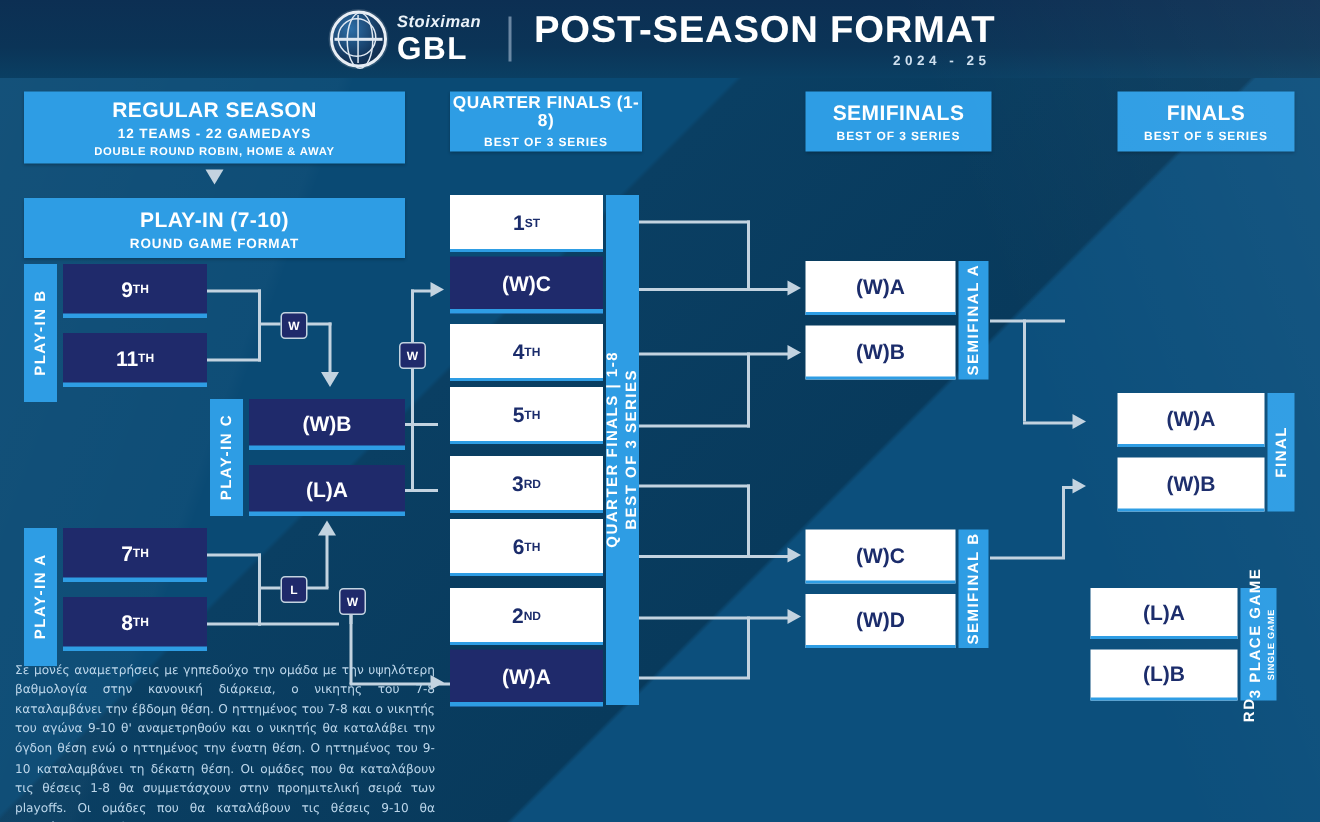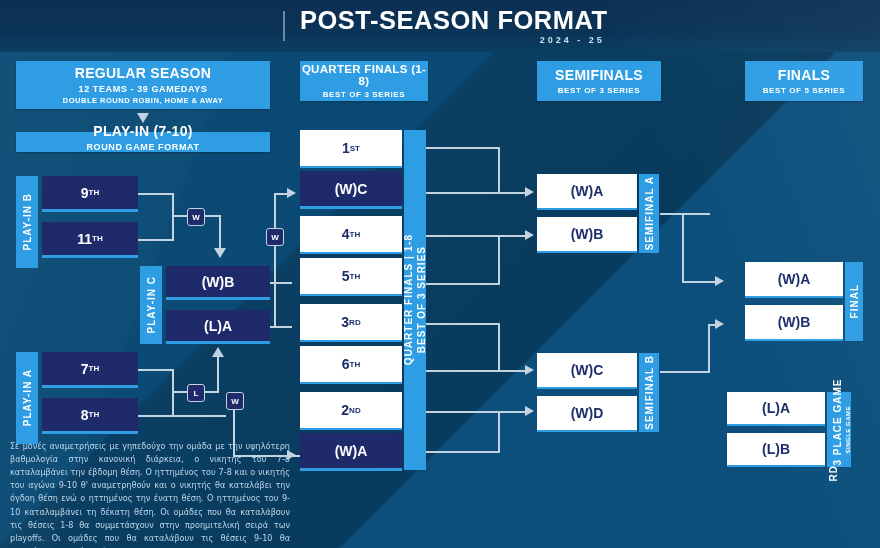--- a/index.html
+++ b/index.html
@@ -86,35 +86,47 @@
 
   #greek{left:10px;top:440px;width:280px;color:#bcd6ea;font-size:8.1px;line-height:1.62;
      text-align:justify;font-family:"DejaVu Sans",sans-serif;}
 </style>
 </head>
 <body>
 
 <div id="stage">
 
   <div id="header" class="abs">
+    <div id="logo-wrap">
+      <div class="ball">
+        <i class="c1"></i>
+          <i class="c2"></i>
+          <i class="v"></i>
+          <i class="h"></i>
+      </div>
+      <div id="brandtxt">
+        <div id="stoiximan">Stoiximan</div>
+        <div id="gbl">GBL</div>
+      </div>
+    </div>
     <div id="divider"></div>
     <div id="titleblock">
       <div id="maintitle">POST-SEASON FORMAT</div>
       <div id="season">2024 - 25</div>
     </div>
   </div>
 
   <div class="abs hdrbox" style="left:16px;top:61px;width:254px;height:48px;">
     <div class="t1">REGULAR SEASON</div>
-    <div class="t2">12 TEAMS - 39 GAMEDAYS</div>
+    <div class="t2">12 TEAMS - 22 GAMEDAYS</div>
     <div class="t3">DOUBLE ROUND ROBIN, HOME &amp; AWAY</div>
   </div>
   <div class="abs arrowdown" style="left:137px;top:113px;"></div>
 
-  <div class="abs hdrbox" style="left:16px;top:132px;width:254px;height:20px;justify-content:flex-end;">
+  <div class="abs hdrbox" style="left:16px;top:132px;width:254px;height:40px;">
     <div class="t1">PLAY-IN (7-10)</div>
     <div class="t2">ROUND GAME FORMAT</div>
   </div>
 
   <div class="abs vlabel" style="left:16px;top:176px;width:22px;height:92px;">
     <span>PLAY-IN B</span>
   </div>
   <div class="abs nbox" style="left:42px;top:176px;width:96px;height:36px;">
     <span>9</span>
       <span class="sup">TH</span>

